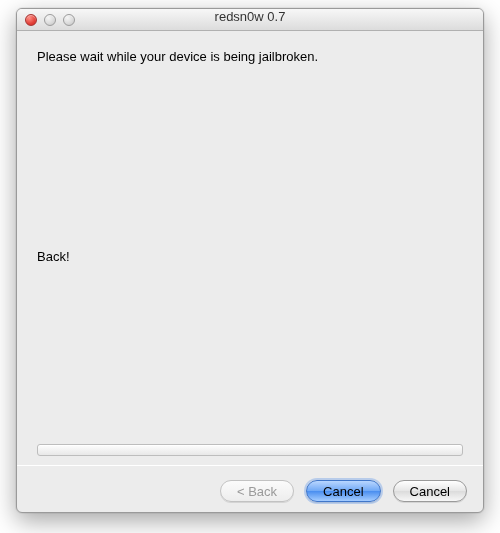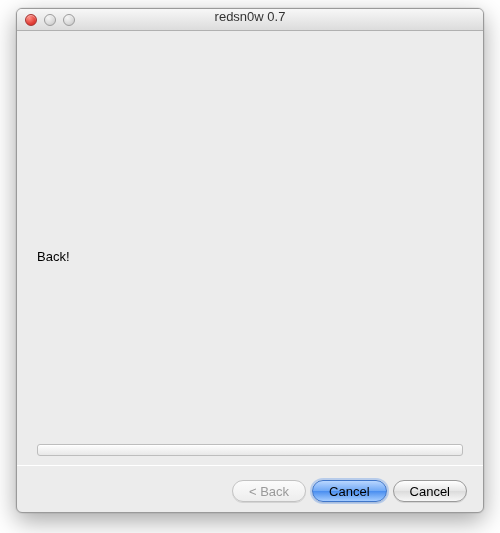--- a/index.html
+++ b/index.html
@@ -88,21 +88,21 @@
       left: 0; right: 0;
       height: 1px;
       background:#d0d0d0;
       border-bottom:1px solid #fff;
     }
     .footer {
       position: absolute;
       bottom: 10px;
       right: 16px;
       display: flex;
-      gap: 6px;
+      gap: 12px;
       align-items: flex-end;
     }
     .btn {
       font: inherit;
       font-size: 13px;
       height: 22px;
       padding: 0 16px;
       border-radius: 11px;
       border: 1px solid #9a9a9a;
       background: linear-gradient(#ffffff, #e7e7e7 48%, #dcdcdc 52%, #f7f7f7);
@@ -129,20 +129,21 @@
   <div class="titlebar">
     <div class="traffic">
       <div class="dot close"></div>
       <div class="dot min"></div>
       <div class="dot zoom"></div>
     </div>
     <div class="title">redsn0w 0.7</div>
   </div>
 
   <div class="content">
+    <div class="instruction">Please wait while your device is being jailbroken.</div>
     <div class="status">Back!</div>
 
     <div class="progress-area">
       <div class="progress"></div>
     </div>
 
     <div class="divider"></div>
 
     <div class="footer">
       <button class="btn disabled">&lt; Back</button>

